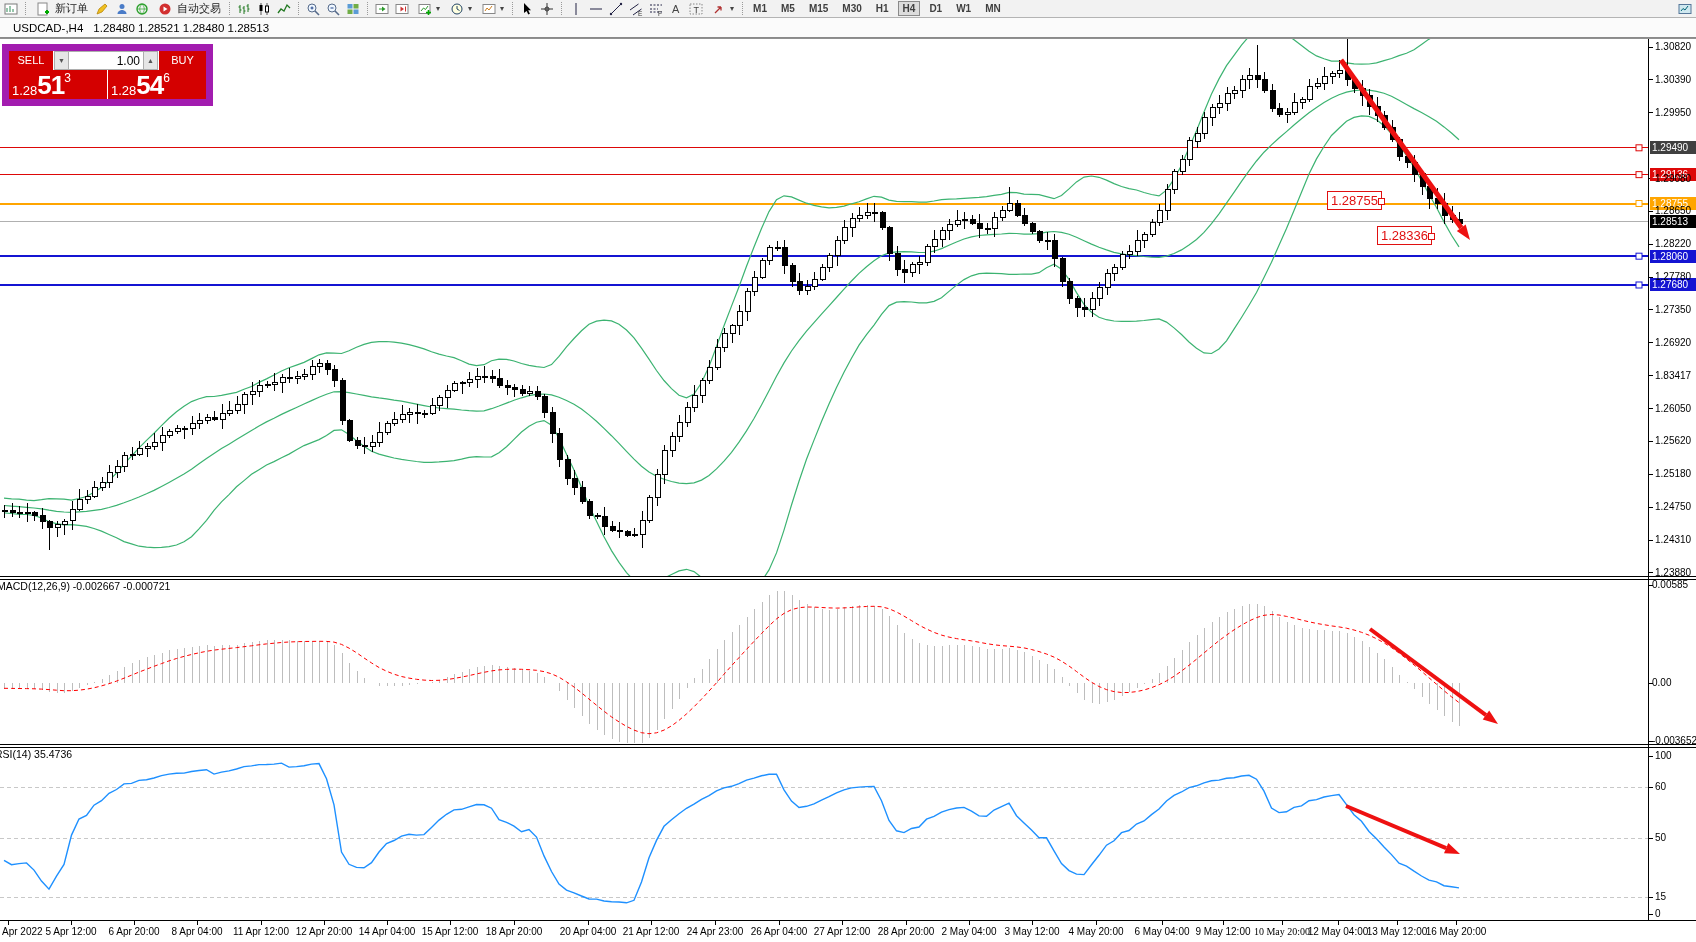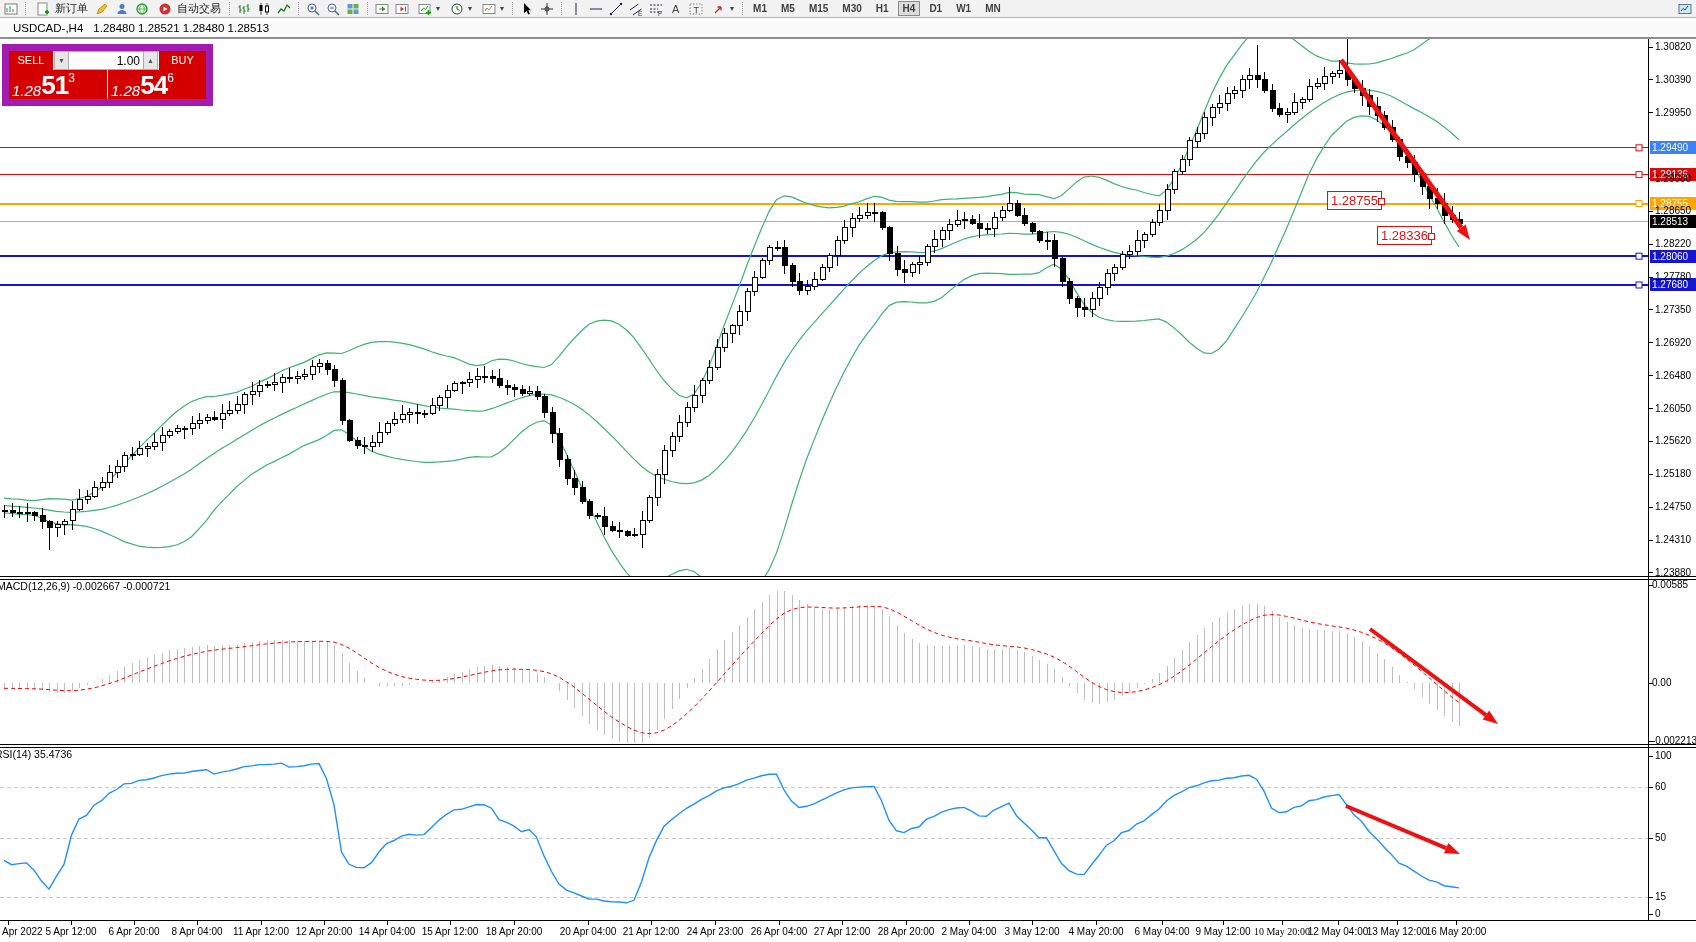--- a/index.html
+++ b/index.html
@@ -24,21 +24,21 @@
   #ocp .row1{display:flex;height:19px;}
   .ocp-btn{background:#d40000;color:#fff;font-size:11px;text-align:center;line-height:19px;}
   #sell-btn{flex:0 0 44px;border-right:1px solid #fff;}
   #buy-btn{flex:0 0 47px;border-left:1px solid #fff;}
   .spin{flex:0 0 15px;background:#e6e6e6;border:1px solid #adadad;box-sizing:border-box;
     font-size:7px;color:#555;text-align:center;line-height:17px;}
   #vol-input{flex:1;border:1px solid #adadad;border-left:none;border-right:none;font-size:12px;
     text-align:right;padding-right:3px;font-family:"Liberation Sans",sans-serif;min-width:0;}
   #ocp .row2{display:flex;height:29px;background:#fff;gap:1px;margin-top:0;}
   .price-half{flex:1;background:#d40000;color:#fff;position:relative;display:flex;align-items:flex-end;padding:0 2px 1px 3px;}
-  .price-frac{font-size:15px;line-height:15px;font-style:italic;}
+  .price-frac{font-size:13px;line-height:15px;}
   .price-big{font-size:26px;font-weight:bold;line-height:26px;letter-spacing:-1px;}
   .price-sup{font-size:12px;align-self:flex-start;margin-top:1px;}
   
   #chart-svg{position:absolute;left:0;top:0;z-index:1;}
   #labels{position:absolute;left:0;top:0;width:1696px;height:942px;z-index:3;pointer-events:none;}
   .axis-label{position:absolute;font-size:10px;color:#000;white-space:nowrap;}
   .badge{position:absolute;left:1650px;width:44px;height:13px;color:#fff;font-size:10px;
     line-height:13px;padding-left:2px;white-space:nowrap;}
   .date-label{position:absolute;top:926px;font-size:10px;color:#000;white-space:nowrap;transform:translateX(-50%);}
   .date-label.first{transform:none;}
@@ -954,45 +954,45 @@
         <line x1="1341" y1="60" x2="1461.2622158785798" y2="227.80774308639053" stroke="#ee1111" stroke-width="5"></line>
         <polygon points="1470,240 1456.8,231.0 1465.7,224.6" fill="#ee1111"></polygon>
         <line x1="1370" y1="629" x2="1485.9549823121756" y2="715.0603384348178" stroke="#ee1111" stroke-width="4"></line>
         <polygon points="1498,724 1482.7,719.5 1489.2,710.6" fill="#ee1111"></polygon>
         <line x1="1346" y1="806" x2="1446.175469372929" y2="848.179144999128" stroke="#ee1111" stroke-width="4"></line>
         <polygon points="1460,854 1444.0,853.2 1448.3,843.1" fill="#ee1111"></polygon>
       </g>
     </svg>
 
   <div id="labels">
-      <div class="badge" style="top: 141.304px; background: #3b82f6;">1.29490</div>
+      <div class="badge" style="top: 141.304px; background: #404040;">1.29490</div>
       <div class="badge" style="top: 168.135px; background: rgb(221, 8, 8);">1.29136</div>
       <div class="badge" style="top: 197.012px; background: rgb(255, 165, 0);">1.28755</div>
       <div class="badge" style="top: 249.687px; background: rgb(20, 20, 210);">1.28060</div>
       <div class="badge" style="top: 278.488px; background: rgb(20, 20, 210);">1.27680</div>
       <div class="badge" style="top: 215.353px; background: rgb(0, 0, 0);">1.28513</div>
       <div class="axis-label" style="left: 1655px; top: 41px;">1.30820</div>
       <div class="axis-label" style="left: 1655px; top: 73.5908px;">1.30390</div>
       <div class="axis-label" style="left: 1655px; top: 106.939px;">1.29950</div>
       <div class="axis-label" style="left: 1655px; top: 172.879px;">1.29080</div>
       <div class="axis-label" style="left: 1655px; top: 205.47px;">1.28650</div>
       <div class="axis-label" style="left: 1655px; top: 238.06px;">1.28220</div>
       <div class="axis-label" style="left: 1655px; top: 271.409px;">1.27780</div>
       <div class="axis-label" style="left: 1655px; top: 304px;">1.27350</div>
       <div class="axis-label" style="left: 1655px; top: 336.591px;">1.26920</div>
-      <div class="axis-label" style="left: 1655px; top: 369.939px;">1.26480</div>
+      <div class="axis-label" style="left: 1655px; top: 369.939px;">1.83417</div>
       <div class="axis-label" style="left: 1655px; top: 402.53px;">1.26050</div>
       <div class="axis-label" style="left: 1655px; top: 435.121px;">1.25620</div>
       <div class="axis-label" style="left: 1655px; top: 468.47px;">1.25180</div>
       <div class="axis-label" style="left: 1655px; top: 501.06px;">1.24750</div>
       <div class="axis-label" style="left: 1655px; top: 534.409px;">1.24310</div>
       <div class="axis-label" style="left: 1655px; top: 567px;">1.23880</div>
       <div class="axis-label" style="left: 1652px; top: 579px;">0.00585</div>
       <div class="axis-label" style="left: 1652px; top: 677px;">0.00</div>
-      <div class="axis-label" style="left: 1652px; top: 735px;">-0.002213</div>
+      <div class="axis-label" style="left: 1652px; top: 735px;">-0.003652</div>
       <div class="axis-label" style="left: 1655px; top: 750px;">100</div>
       <div class="axis-label" style="left: 1655px; top: 781px;">60</div>
       <div class="axis-label" style="left: 1655px; top: 832px;">50</div>
       <div class="axis-label" style="left: 1655px; top: 891px;">15</div>
       <div class="axis-label" style="left: 1655px; top: 908px;">0</div>
       <div class="date-label first" style="left: 2px;">Apr 2022</div>
       <div class="date-label" style="left: 71px;">5 Apr 12:00</div>
       <div class="date-label" style="left: 134px;">6 Apr 20:00</div>
       <div class="date-label" style="left: 197px;">8 Apr 04:00</div>
       <div class="date-label" style="left: 261px;">11 Apr 12:00</div>

